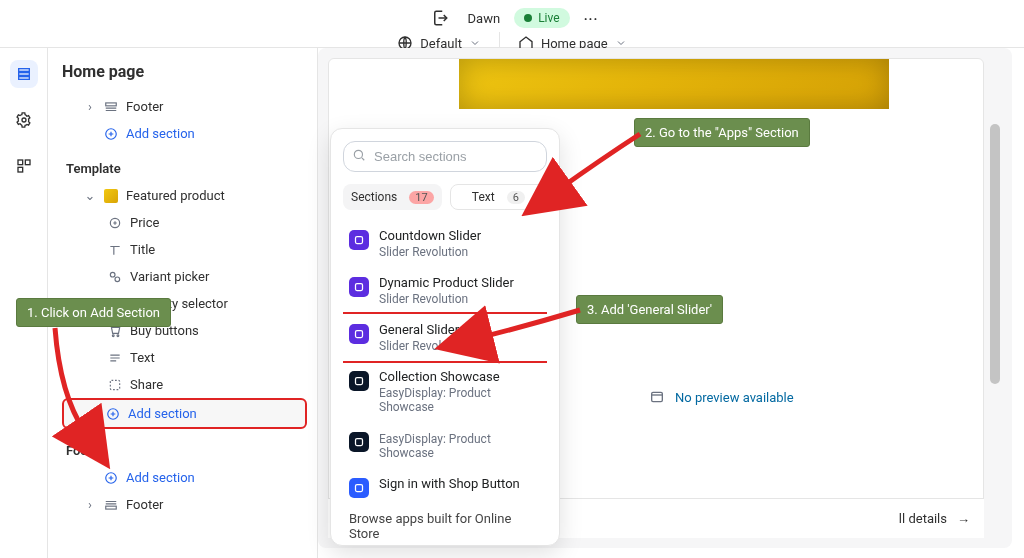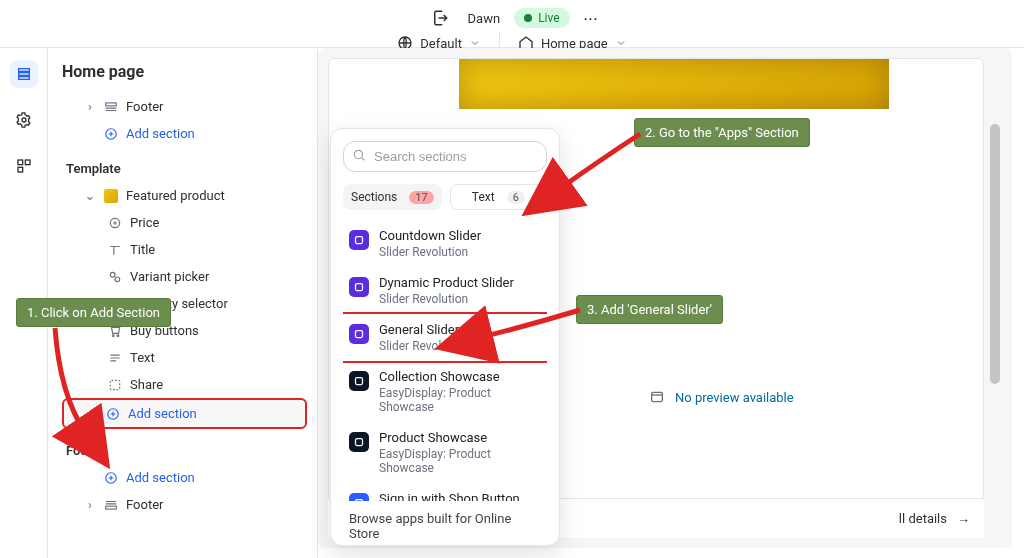--- a/index.html
+++ b/index.html
@@ -371,21 +371,20 @@
           <div class="sub">EasyDisplay: Product Showcase</div>
         </span>
       </div>
       <div class="litem">
         <span class="ic dark">
           <svg width="12" height="12" viewBox="0 0 24 24" fill="none" stroke="#fff" stroke-width="2.5">
             <rect x="5" y="5" width="14" height="14" rx="3"></rect>
           </svg>
         </span>
         <span class="txt">
-          <div class="name">Product Showcase</div>
           <div class="sub">EasyDisplay: Product Showcase</div>
         </span>
       </div>
       <div class="litem">
         <span class="ic blue">
           <svg width="12" height="12" viewBox="0 0 24 24" fill="none" stroke="#fff" stroke-width="2.5">
             <rect x="5" y="5" width="14" height="14" rx="3"></rect>
           </svg>
         </span>
         <span class="txt">

